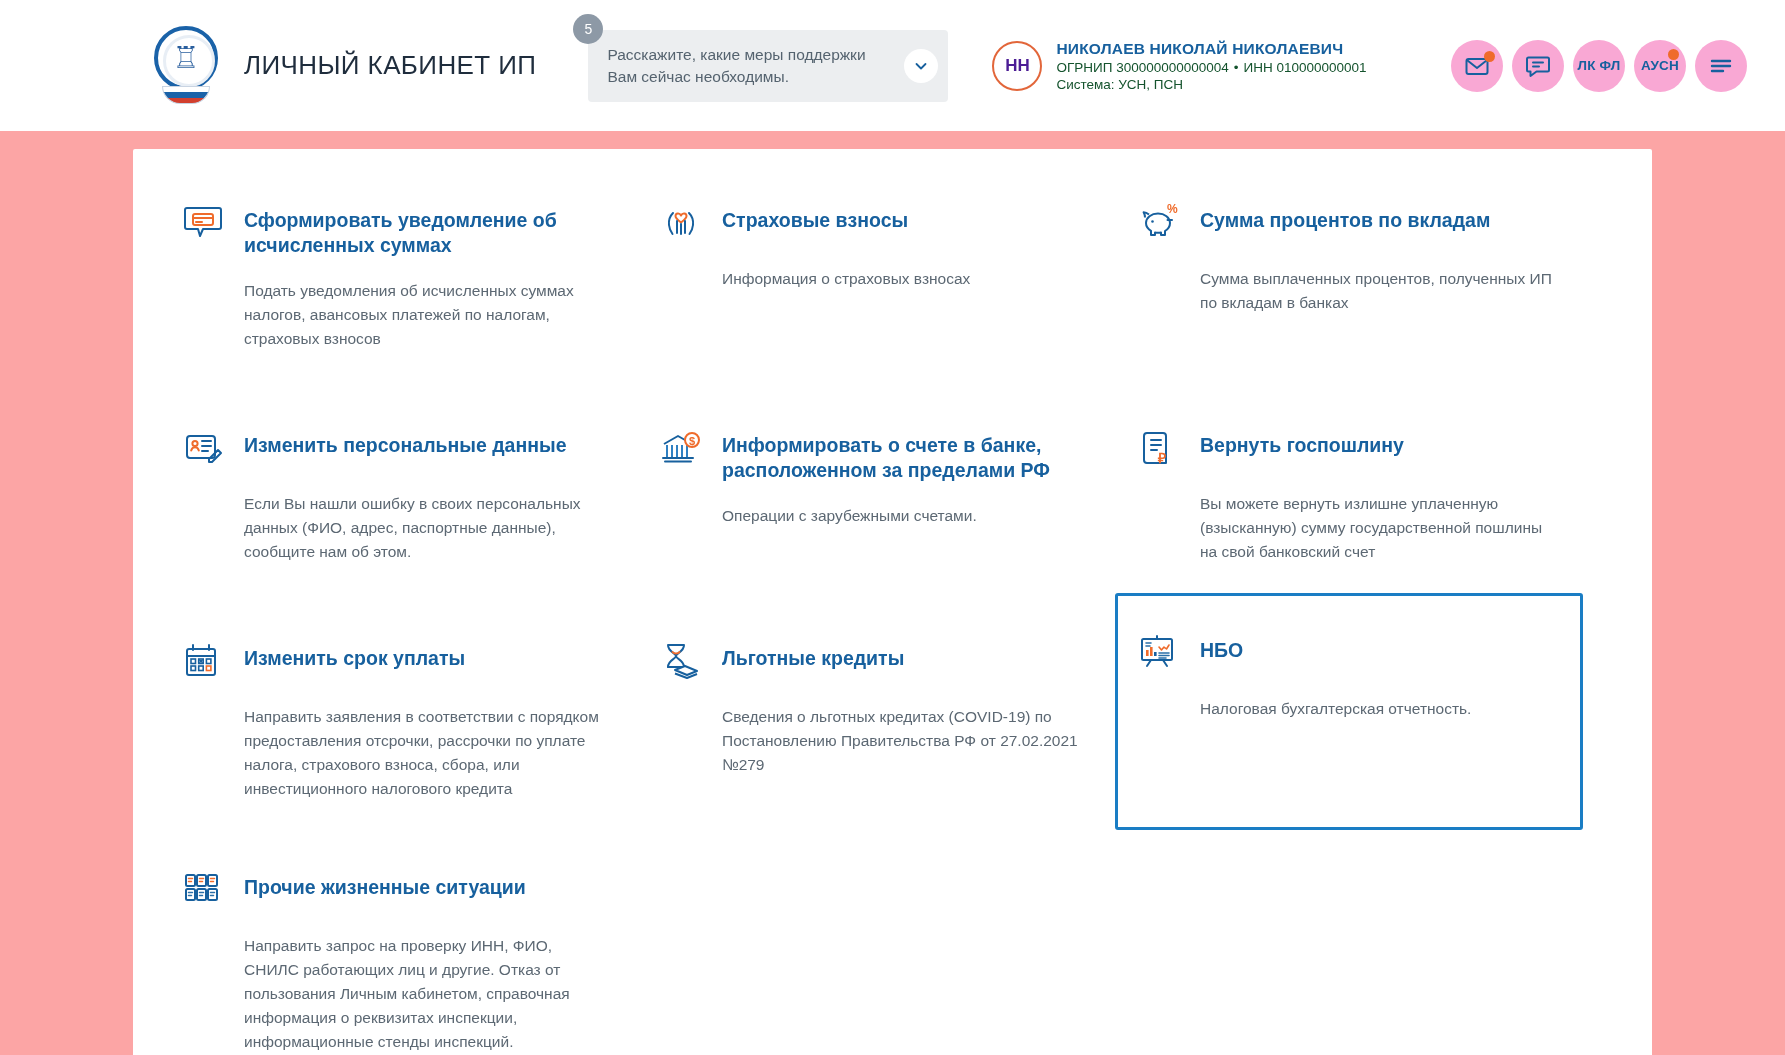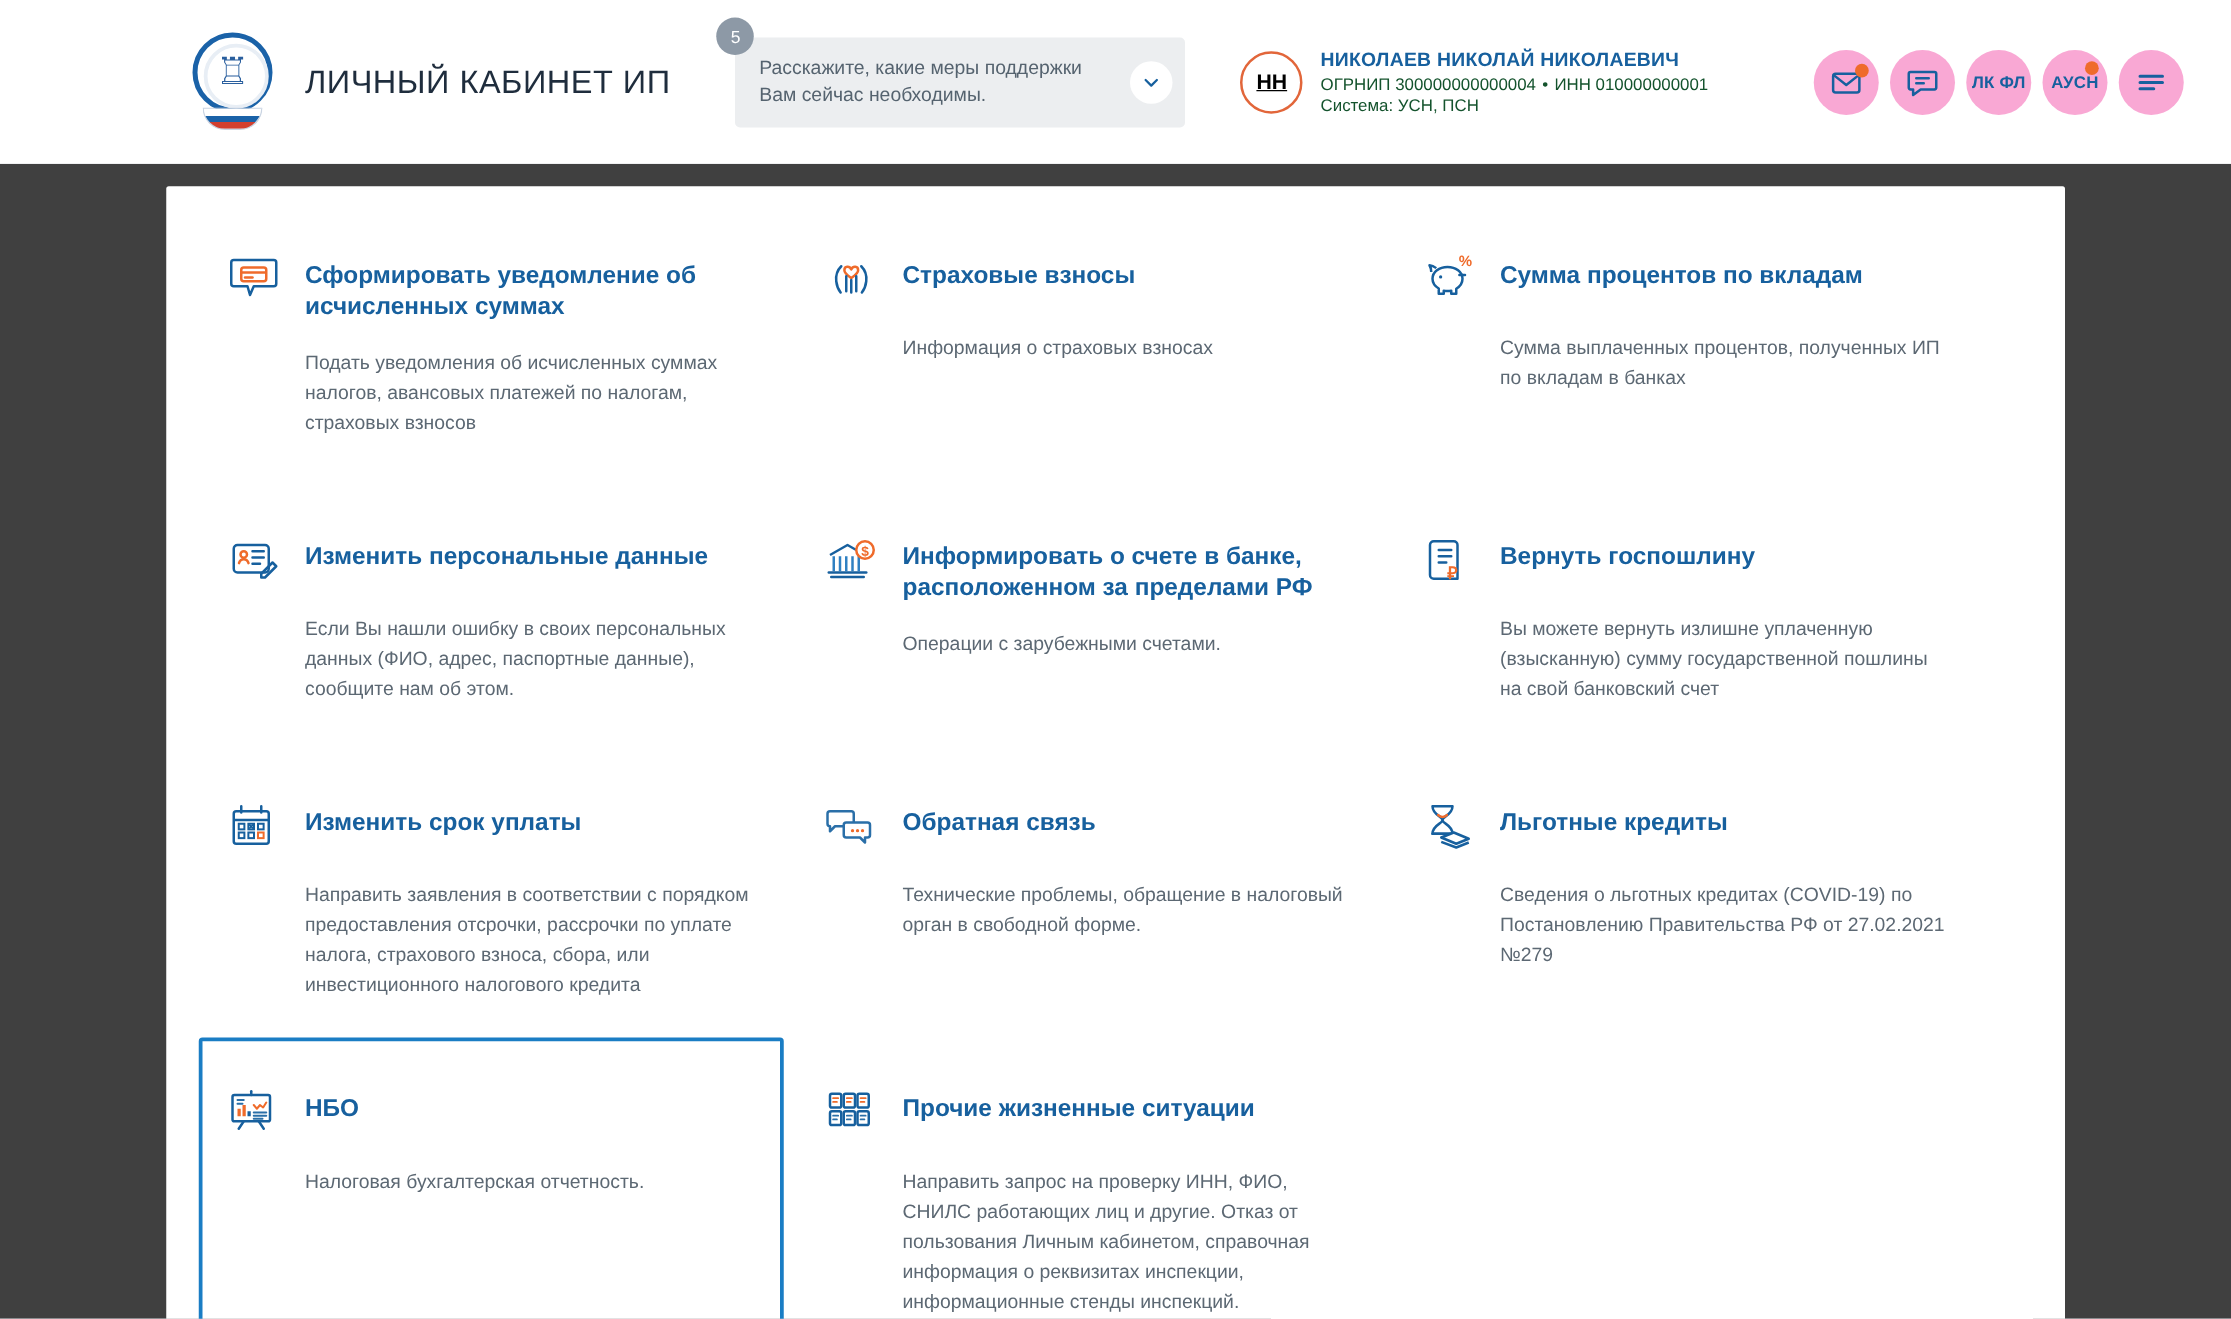--- a/index.html
+++ b/index.html
@@ -125,28 +125,27 @@
     display: flex;
     align-items: center;
     gap: 14px;
     margin-left: 44px;
     flex: 0 0 auto;
   }
   .avatar {
     width: 50px; height: 50px;
     border-radius: 50%;
     border: 2px solid #e2663a;
-    color: #000000;
+    color: #4c1d95;
     font-size: 17px;
     font-weight: bold;
     display: flex;
     align-items: center;
     justify-content: center;
     flex: 0 0 auto;
-    text-decoration: underline;
   }
   .user-name {
     font-size: 15.5px;
     font-weight: bold;
     color: #17609e;
     letter-spacing: .2px;
     white-space: nowrap;
   }
   .user-ids, .user-sys {
     font-size: 13.5px;
@@ -187,21 +186,21 @@
     border-radius: 50%;
     background: #ef6b2b;
   }
   .hicon.mail .dot { right: 8px; top: 11px; }
   .hicon.ausn .dot { right: 7px; top: 9px; }
 
   
   .page {
     width: 1785px;
     height: 924px;
-    background: #404040;
+    background: #fca5a5;
     padding: 18px 0 0 0;
   }
   .panel {
     margin: 0 auto;
     width: 1519px;
     background: #ffffff;
     border-radius: 2px;
     padding: 36px 22px 44px 22px;
   }
 
@@ -441,35 +440,20 @@
               <rect x="16.7" y="26" width="4.5" height="4.5" stroke="#17609e" stroke-width="1.6"></rect>
               <rect x="24.4" y="26" width="4.5" height="4.5" stroke="#ef6b2b" stroke-width="1.6"></rect>
               <path d="M17.4 19.7 l3.1 3.1 M20.5 19.7 l-3.1 3.1" stroke="#17609e" stroke-width="1.4"></path>
             </svg>
           </div>
           <div class="card-title">Изменить срок уплаты</div>
         </div>
         <div class="card-desc">Направить заявления в соответствии с порядком предоставления отсрочки, рассрочки по уплате налога, страхового взноса, сбора, или инвестиционного налогового кредита</div>
       </div>
 
-      <div class="card r3">
-        <div class="card-head">
-          <div class="card-icon">
-            <svg width="44" height="44" viewBox="0 0 44 44" fill="none">
-              <path d="M5 10 h17 a2 2 0 0 1 2 2 v8 a2 2 0 0 1 -2 2 h-13 l-4 4 v-4 a2 2 0 0 1 -2 -2 v-8 a2 2 0 0 1 2 -2 z" stroke="#2a6fa8" stroke-width="2" stroke-linejoin="round"></path>
-              <path d="M18 19 h17 a2 2 0 0 1 2 2 v8 a2 2 0 0 1 -2 2 h-2 v4 l-4 -4 h-11 a2 2 0 0 1 -2 -2 v-8 a2 2 0 0 1 2 -2 z" fill="#ffffff" stroke="#2a6fa8" stroke-width="2" stroke-linejoin="round"></path>
-              <circle cx="23" cy="25.5" r="1.3" fill="#ef6b2b"></circle>
-              <circle cx="27" cy="25.5" r="1.3" fill="#ef6b2b"></circle>
-              <circle cx="31" cy="25.5" r="1.3" fill="#ef6b2b"></circle>
-            </svg>
-          </div>
-          <div class="card-title">Обратная связь</div>
-        </div>
-        <div class="card-desc">Технические проблемы, обращение в налоговый орган в свободной форме.</div>
-      </div>
 
       <div class="card r3">
         <div class="card-head">
           <div class="card-icon">
             <svg width="44" height="44" viewBox="0 0 44 44" fill="none">
               <path d="M9 6 h16 M9 6 c0 7 8 8 8 11 c0 3 -8 4 -8 11 h16 c0 -7 -8 -8 -8 -11 c0 -3 8 -4 8 -11" stroke="#17609e" stroke-width="2" stroke-linejoin="round" stroke-linecap="round"></path>
               <path d="M13.5 13 c1.5 2 5.5 2 7 0" stroke="#ef6b2b" stroke-width="2" stroke-linecap="round"></path>
               <path d="M9 28 h16" stroke="#17609e" stroke-width="2" stroke-linecap="round"></path>
               <path d="M16 31 l10 -4 l12 5 l-10 4 z" fill="#ffffff" stroke="#17609e" stroke-width="2" stroke-linejoin="round"></path>
               <path d="M16 34.5 l12 4.5 l10 -4" stroke="#17609e" stroke-width="2" stroke-linejoin="round"></path>

